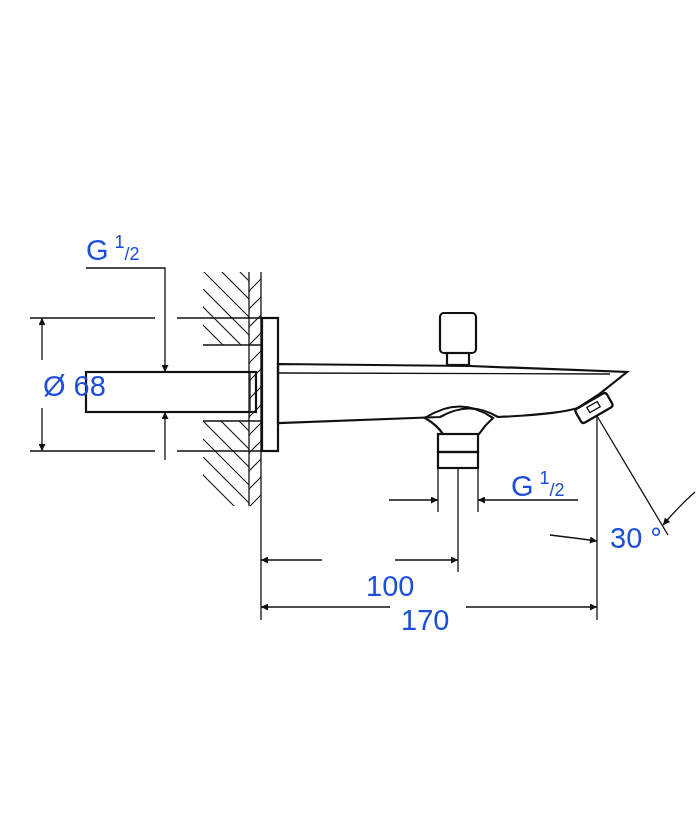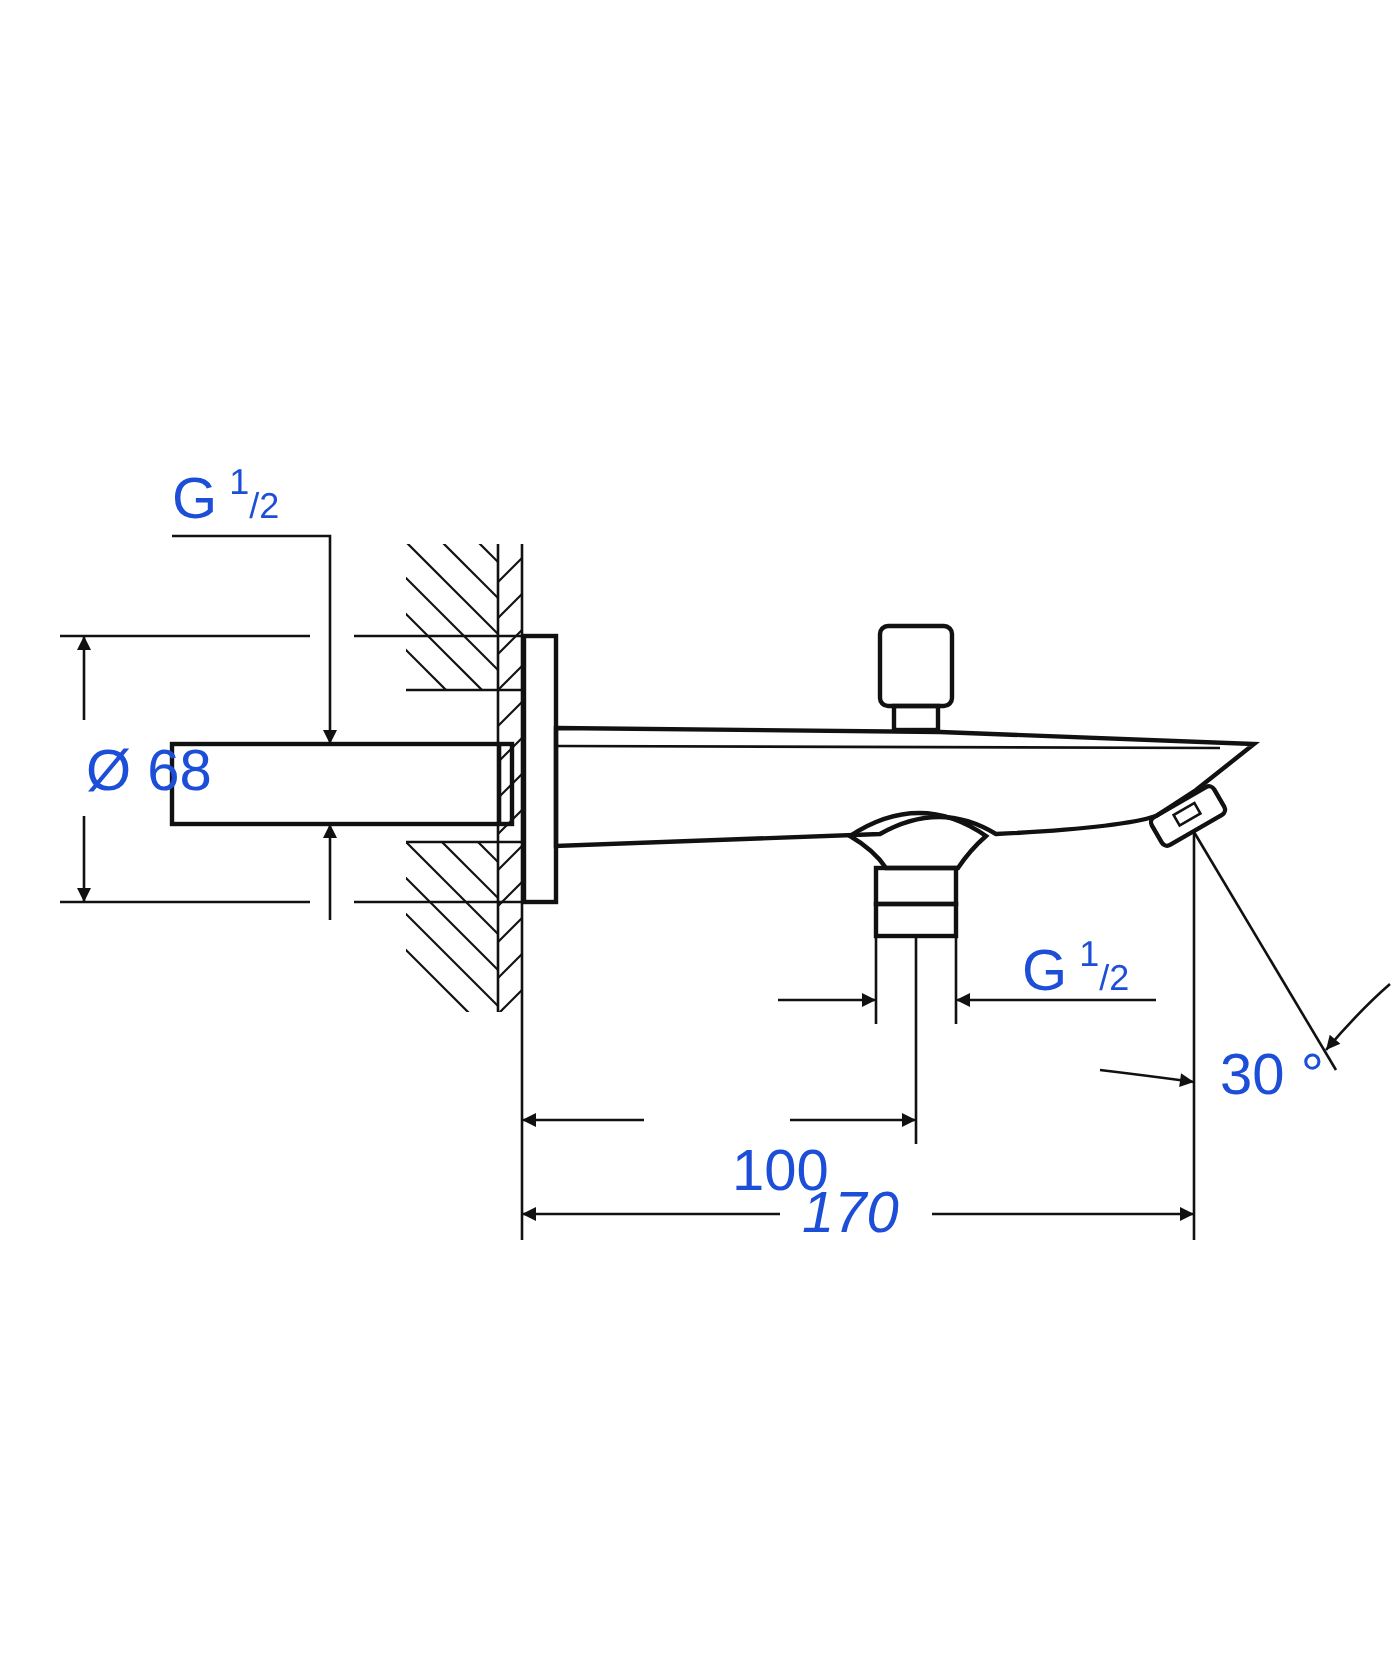--- a/index.html
+++ b/index.html
@@ -141,15 +141,15 @@
 </svg>
 
 <div class="lbl big" style="left:86px;top:236px;">
   <span>G</span><span class="sup" style="margin-left:6px;">1</span><span class="sub">/2</span>
 </div>
 <div class="lbl big" style="left:7px;top:372px;margin-left:36px;">Ø 68</div>
 <div class="lbl big" style="left:511px;top:472px;">
   <span>G</span><span class="sup" style="margin-left:6px;">1</span><span class="sub">/2</span>
 </div>
 <div class="lbl big" style="left:333px;top:572px;margin-left:33px;">100</div>
-<div class="lbl big" style="left:401px;top:593px;font-style:italic;">170</div>
+<div class="lbl big" style="left:401px;top:606px;">170</div>
 <div class="lbl big" style="left:610px;top:524px;">30 °</div>
 </div>
 
 </body></html>

